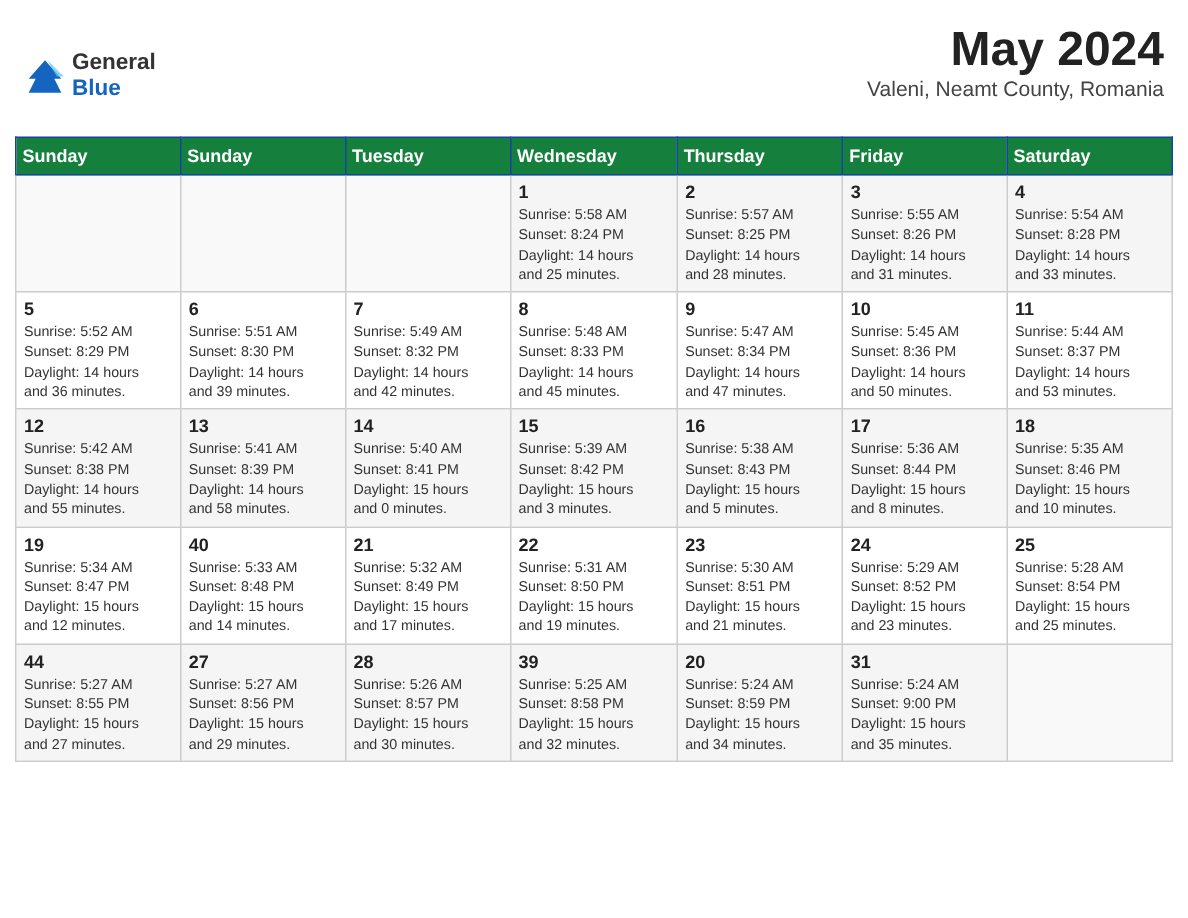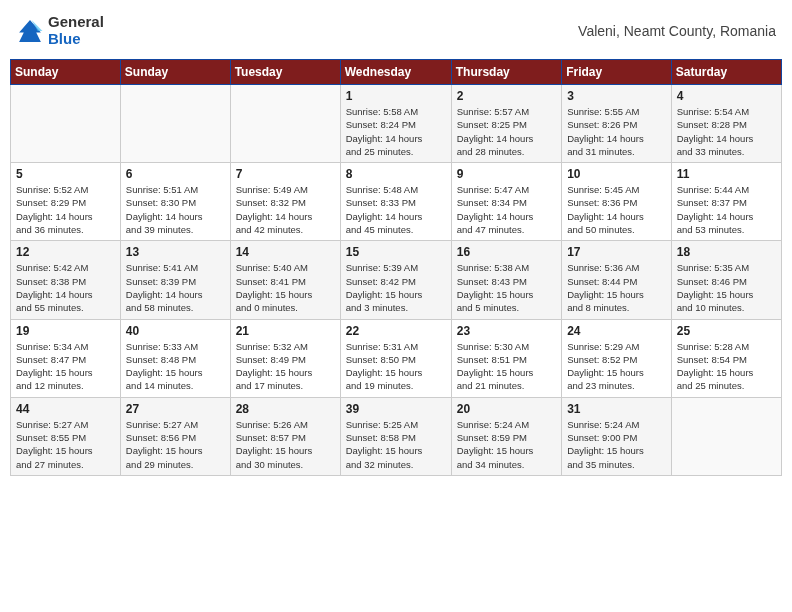--- a/index.html
+++ b/index.html
@@ -6,22 +6,22 @@
     body {
       font-family: Arial, sans-serif;
       background: #fff;
       width: 792px;
       min-height: 612px;
       padding: 10px;
     }
     .header {
       display: flex;
       justify-content: space-between;
-      align-items: center;
-      margin-bottom: 8px;
+      align-items: flex-end;
+      margin-bottom: 20px;
       padding: 4px 6px;
     }
     .logo {
       display: flex;
       align-items: center;
       gap: 4px;
     }
     .logo-text {
       display: flex;
       flex-direction: column;
@@ -45,21 +45,21 @@
     }
     .subtitle {
       font-size: 14px;
       color: #444;
     }
     .calendar {
       width: 100%;
       border-collapse: collapse;
     }
     .calendar thead tr th {
-      background: #7f1d1d;
+      background: #15803d;
       color: #fff;
       font-size: 12px;
       font-weight: bold;
       padding: 5px 4px;
       text-align: left;
       border: 1px solid #1245a0;
     }
     .calendar tbody tr td {
       border: 1px solid #ccc;
       vertical-align: top;
@@ -99,20 +99,21 @@
     <svg class="logo-icon" viewBox="0 0 36 36">
       <polygon points="18,4 32,20 26,20 32,32 4,32 10,20 4,20" fill="#1565c0"></polygon>
       <polygon points="20,4 34,18 28,18" fill="#4fc3f7" opacity="0.7"></polygon>
     </svg>
     <div class="logo-text">
       <span class="logo-general">General</span>
       <span class="logo-blue">Blue</span>
     </div>
   </div>
   <div class="title-block">
+    <div class="month-title">May 2024</div>
     <div class="subtitle">Valeni, Neamt County, Romania</div>
   </div>
 </div>
 
 <table class="calendar">
   <thead>
     <tr>
     <th>Sunday</th>
         <th>Sunday</th>
         <th>Tuesday</th>

